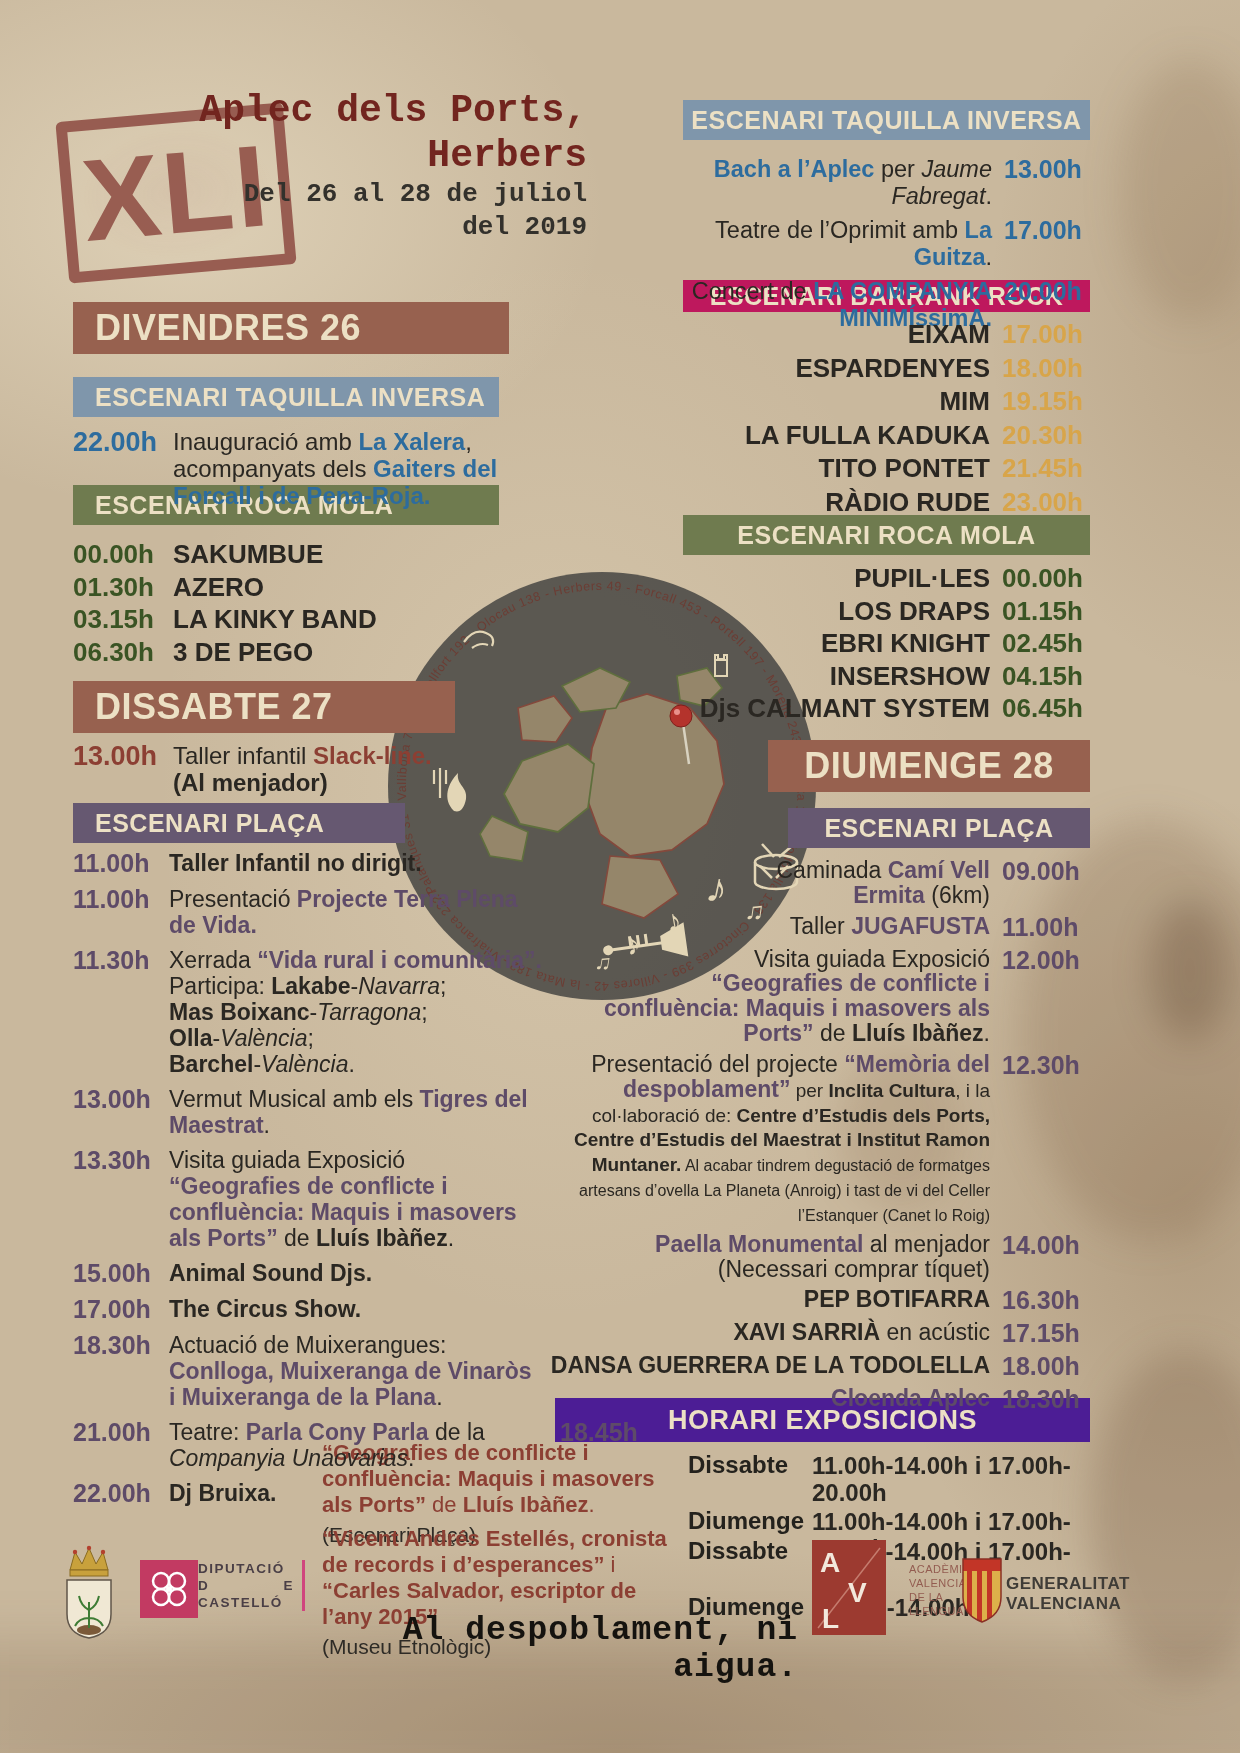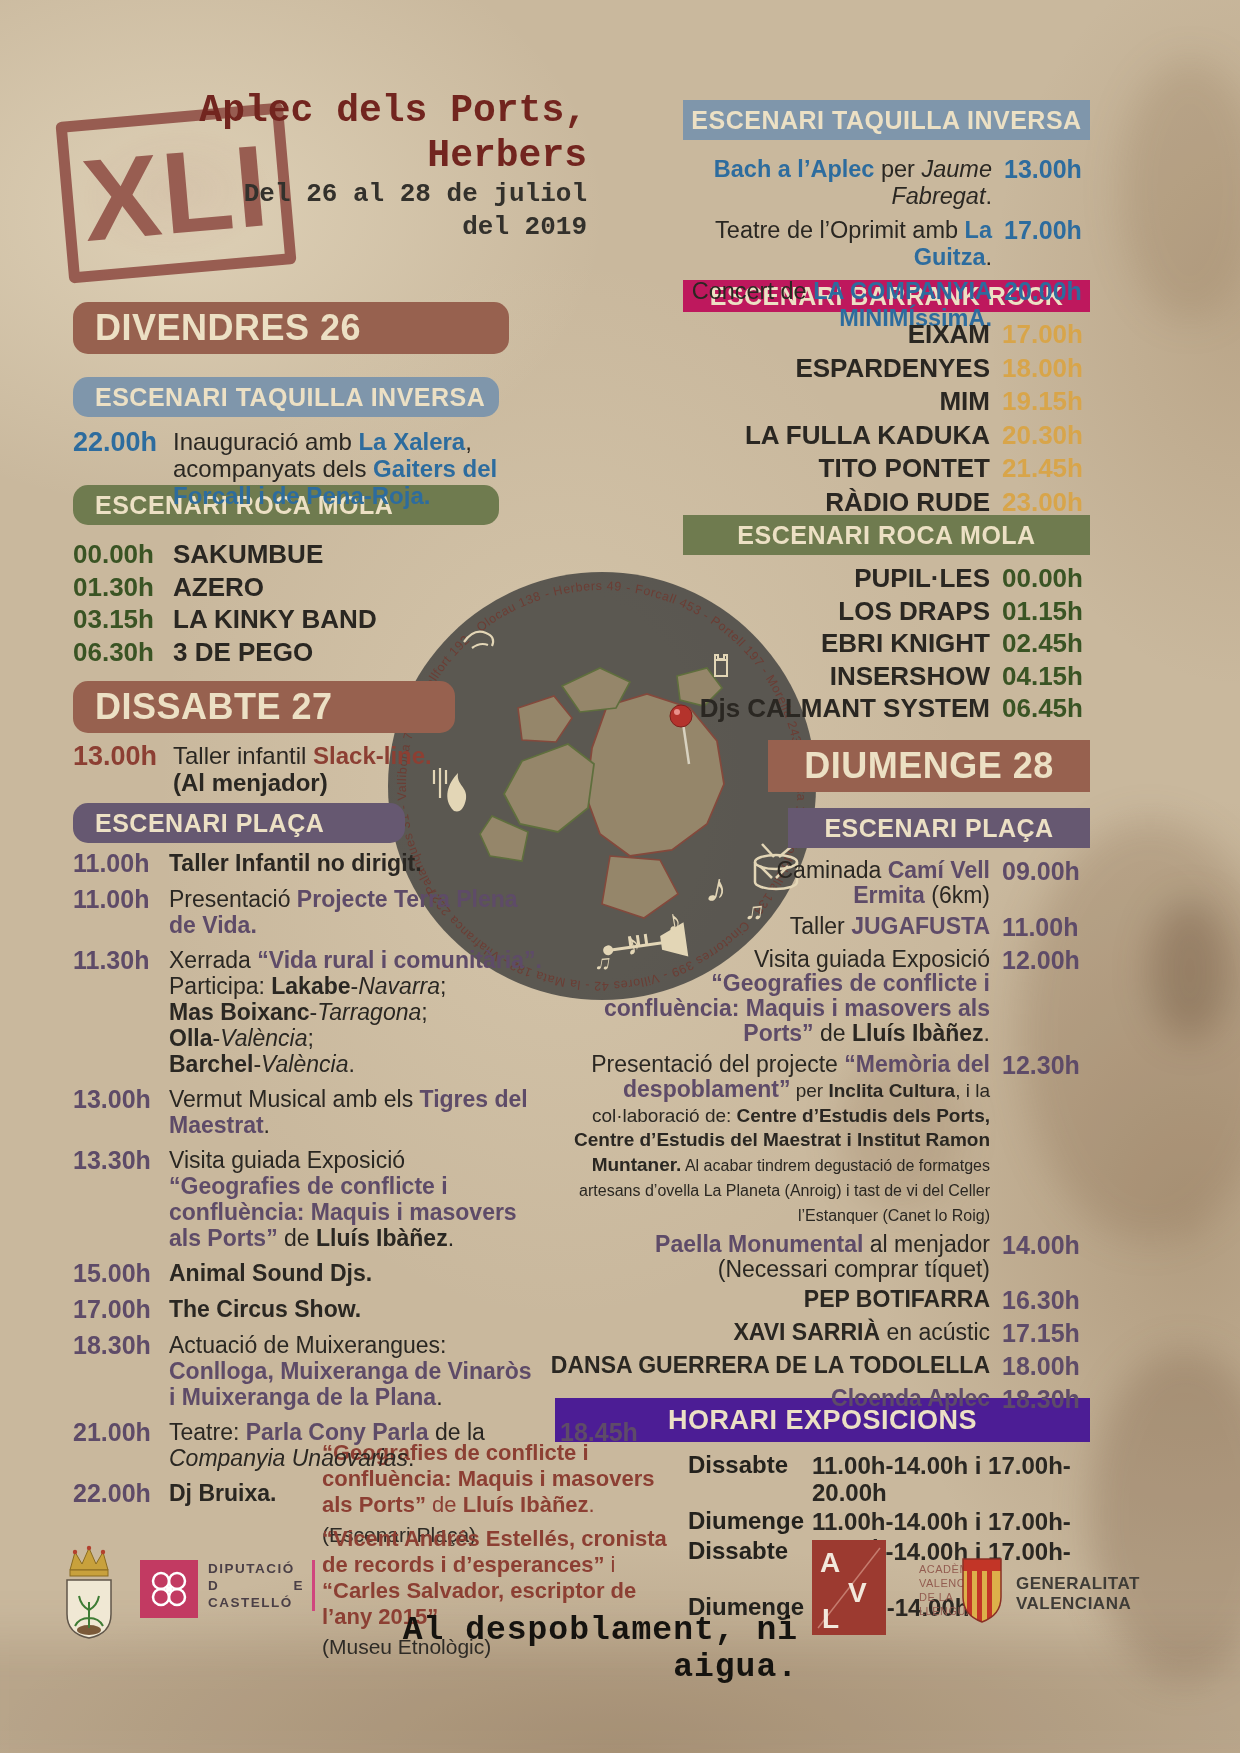--- a/index.html
+++ b/index.html
@@ -11,21 +11,21 @@
       radial-gradient(ellipse 700px 500px at 15% 12%, rgba(242,232,207,.5), transparent 60%),
       radial-gradient(ellipse 620px 820px at 45% 45%, rgba(236,224,197,.32), transparent 65%),
       radial-gradient(ellipse 520px 720px at 96% 70%, rgba(118,86,54,.28), transparent 60%),
       radial-gradient(ellipse 900px 300px at 50% 100%, rgba(108,78,48,.24), transparent 70%),
       radial-gradient(ellipse 420px 620px at 100% 18%, rgba(128,94,58,.2), transparent 60%);
   }
   .abs{position:absolute;}
   .stain{position:absolute;border-radius:50%;filter:blur(18px);pointer-events:none;}
   
   .bar{position:absolute;display:flex;align-items:center;color:#ece0c4;font-weight:700;letter-spacing:.5px;}
-  .bar.pad{padding-left:22px;border-radius:15px;}
+  .bar.pad{padding-left:22px;}
   .bar.center{justify-content:center;}
   .day-bar{font-size:36px;}
   .esc-bar{font-size:25px;}
   
   .rows{position:absolute;display:flex;flex-direction:column;z-index:3;}
   .rows .row{display:flex;align-items:flex-start;margin-bottom:var(--gap,9px);font-size:var(--fs,23px);line-height:var(--lh,1.13);}
   .rows .time{font-weight:700;color:var(--tc,#26241f);width:var(--tw,96px);flex:none;font-size:var(--ts,25px);line-height:1.08;}
   .rows .txt{flex:1;color:#2a2722;}
   .rows.t-right .row{text-align:right;}
   .rows.t-right .time{text-align:left;margin-left:12px;width:var(--tw,88px);}
@@ -44,21 +44,21 @@
   .s-v{color:#2e2b26;font-weight:400;font-size:21px;}
   
   .stamp{display:flex;align-items:center;justify-content:center;border:11px solid #8d4a41;border-radius:6px;
     color:#8d4a41;font-weight:700;font-size:116px;letter-spacing:2px;transform:rotate(-5deg);opacity:.85;
     background:radial-gradient(rgba(141,74,65,.10),transparent 70%);z-index:2;}
   .title-block{text-align:right;font-family:"Liberation Mono",monospace;z-index:2;}
   .title-block .t1{font-size:38px;line-height:45px;font-weight:700;color:#72251f;}
   .title-block .t2{font-size:26px;line-height:33px;font-weight:700;color:#33312c;}
   
   .slogan{font-family:"Liberation Mono",monospace;font-weight:700;font-size:33px;letter-spacing:1px;color:#15130f;text-align:right;z-index:4;}
-  .logo{display:flex;align-items:flex-start;gap:10px;z-index:4;}
+  .logo{display:flex;align-items:flex-start;z-index:4;}
   .dipu-text{font-size:13.5px;font-weight:700;letter-spacing:1.5px;color:#4a3f46;border-right:3px solid #d0457e;padding-right:8px;width:96px;line-height:17px;}
   .dipu-mid{display:flex;justify-content:space-between;}
   .avl-text{font-size:11px;letter-spacing:.5px;color:#935c50;line-height:14px;padding-top:22px;margin-left:23px;}
   .gva-text{font-size:17px;font-weight:700;letter-spacing:.5px;color:#3f3c37;line-height:20px;padding-top:18px;}
   svg text{font-family:"Liberation Sans",sans-serif;}
 </style>
 </head>
 <body>
 
 <div class="stain" style="left:1020px;top:820px;width:260px;height:420px;background:rgba(110,78,48,.18)"></div>

